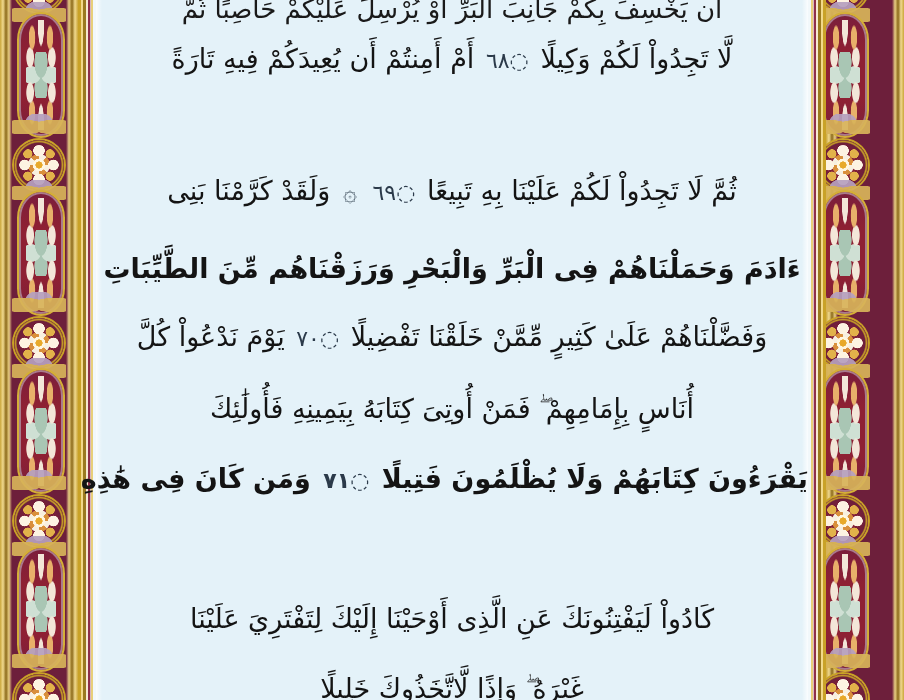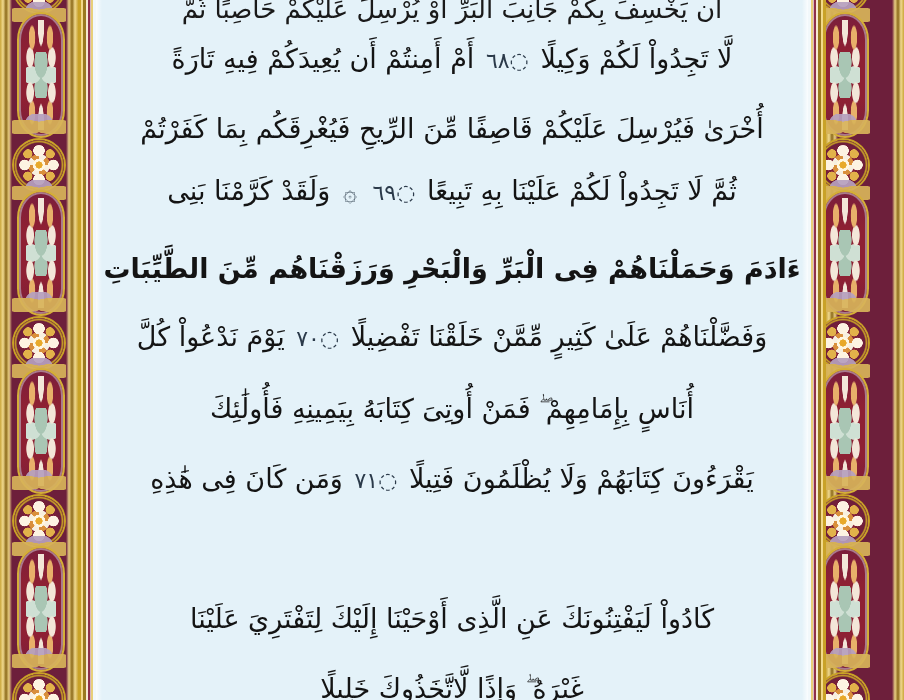--- a/index.html
+++ b/index.html
@@ -287,23 +287,20 @@
     <div class="line clipped-top" style="top:-4px;font-size:26px;">
       <span>أَن يَخْسِفَ بِكُمْ جَانِبَ الْبَرِّ أَوْ يُرْسِلَ عَلَيْكُمْ حَاصِبًا ثُمَّ</span>
     </div>
 
     <div class="line" style="top:45px;">
       <span>لَّا تَجِدُواْ لَكُمْ وَكِيلًا</span>
       <span class="ayah">◌<span>٦٨</span></span>
       <span>أَمْ أَمِنتُمْ أَن يُعِيدَكُمْ فِيهِ تَارَةً</span>
     </div>
 
-    <div class="line" style="top:115px;">
-      <span>أُخْرَىٰ فَيُرْسِلَ عَلَيْكُمْ قَاصِفًا مِّنَ الرِّيحِ فَيُغْرِقَكُم بِمَا كَفَرْتُمْ</span>
-    </div>
 
     <div class="line" style="top:177px;">
       <span>ثُمَّ لَا تَجِدُواْ لَكُمْ عَلَيْنَا بِهِ تَبِيعًا</span>
       <span class="ayah">◌<span>٦٩</span></span>
       <span class="rub">۞</span>
       <span>وَلَقَدْ كَرَّمْنَا بَنِى</span>
     </div>
 
     <div class="line" style="top:255px;font-weight:bold;">
       <span>ءَادَمَ وَحَمَلْنَاهُمْ فِى الْبَرِّ وَالْبَحْرِ وَرَزَقْنَاهُم مِّنَ الطَّيِّبَاتِ</span>
@@ -312,21 +309,21 @@
     <div class="line" style="top:323px;">
       <span>وَفَضَّلْنَاهُمْ عَلَىٰ كَثِيرٍ مِّمَّنْ خَلَقْنَا تَفْضِيلًا</span>
       <span class="ayah">◌<span>٧٠</span></span>
       <span>يَوْمَ نَدْعُواْ كُلَّ</span>
     </div>
 
     <div class="line" style="top:395px;">
       <span>أُنَاسٍ بِإِمَامِهِمْ ۖ فَمَنْ أُوتِىَ كِتَابَهُ بِيَمِينِهِ فَأُولَٰئِكَ</span>
     </div>
 
-    <div class="line" style="top:465px;">
+    <div class="line" style="top:465px;font-weight:bold;">
       <span>يَقْرَءُونَ كِتَابَهُمْ وَلَا يُظْلَمُونَ فَتِيلًا</span>
       <span class="ayah">◌<span>٧١</span></span>
       <span>وَمَن كَانَ فِى هَٰذِهِ</span>
     </div>
 
 
     <div class="line" style="top:605px;">
       <span>كَادُواْ لَيَفْتِنُونَكَ عَنِ الَّذِى أَوْحَيْنَا إِلَيْكَ لِتَفْتَرِيَ عَلَيْنَا</span>
     </div>
 

